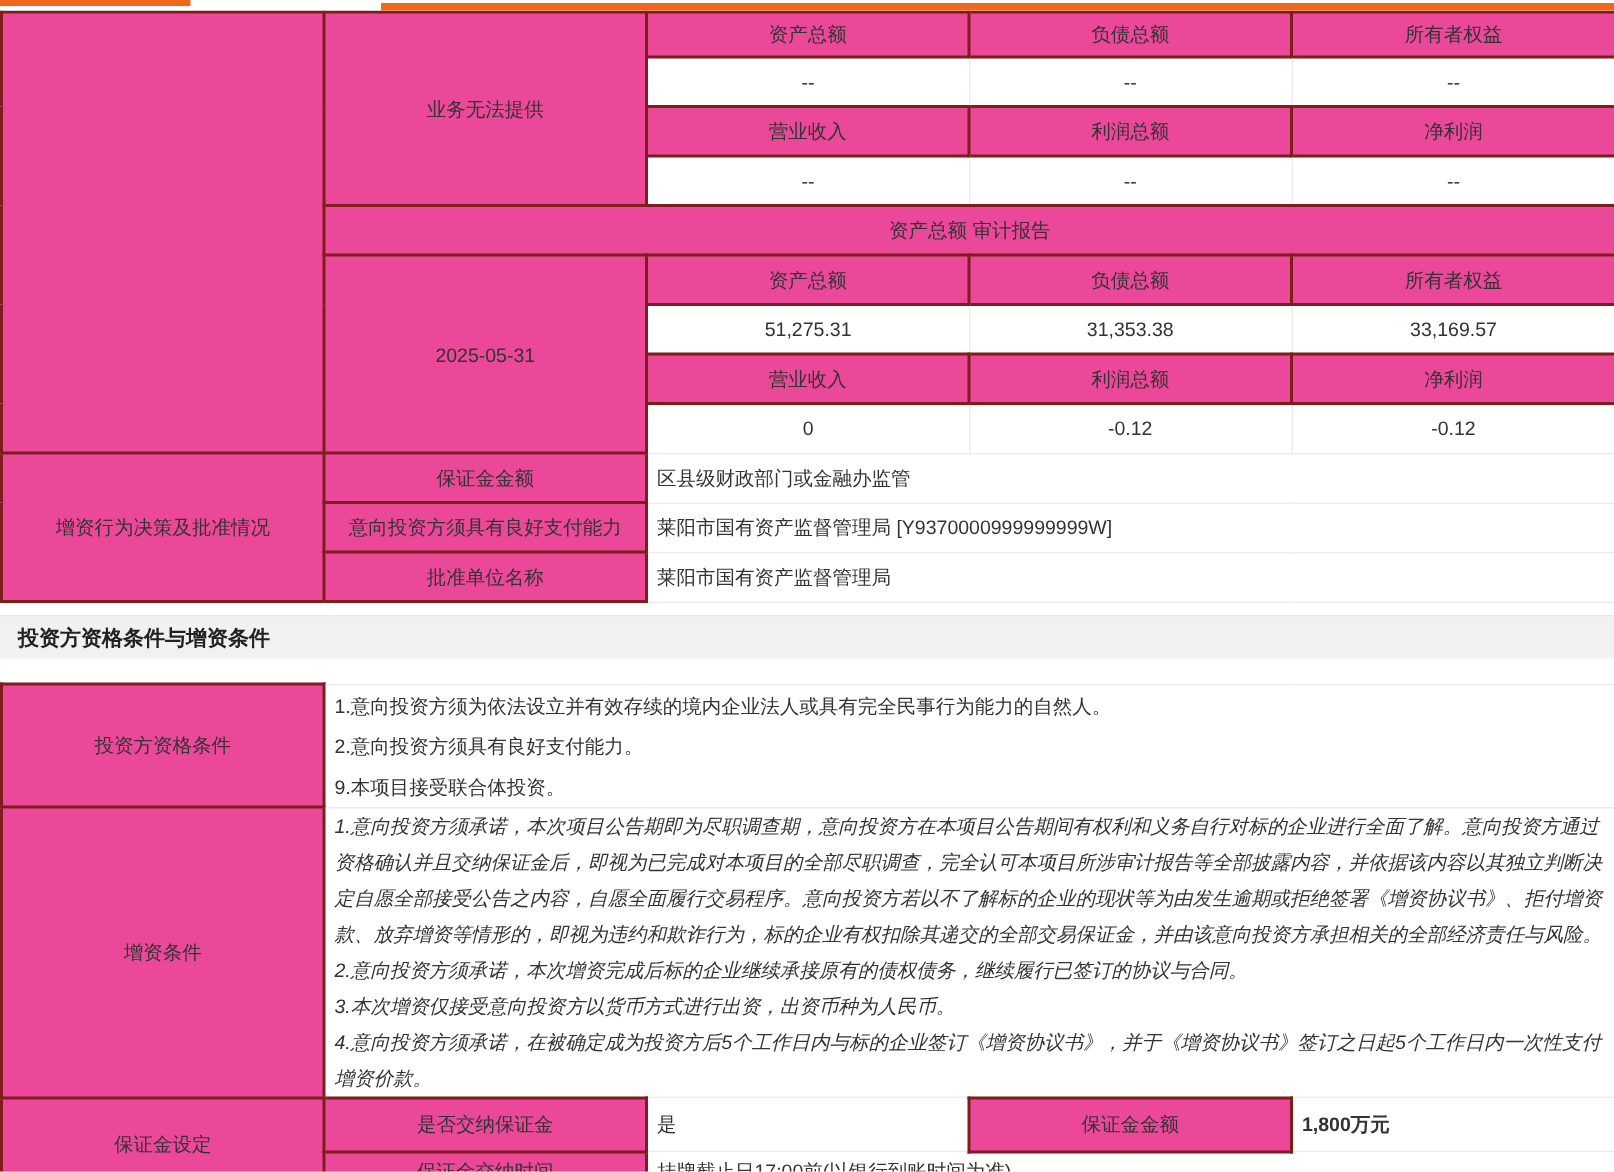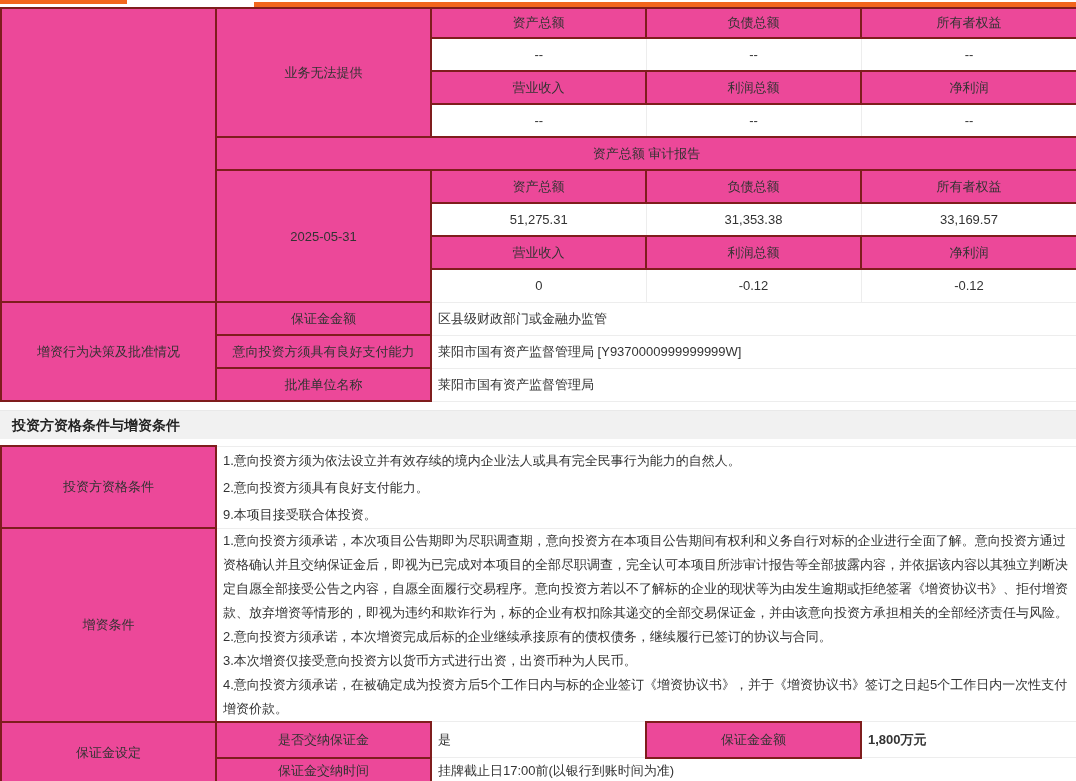--- a/index.html
+++ b/index.html
@@ -23,26 +23,26 @@
   .b { font-weight:bold;margin-left:42px; }
 
   tr.h30 { height:30px; }
   tr.h33 { height:33px; }
   tr.h81 { height:81px; }
   tr.h190 { height:190px; }
   tr.h36 { height:36px; }
   tr.h27 { height:27px; }
 
   .ln27 { line-height:27px; }
-  .ln24 { line-height:24px; }
+  .ln24 { line-height:24px;font-style:italic; }
   .padv { padding-top:2px; padding-bottom:2px; }
 
   
   .secbar {
-    margin-top:8px; margin-bottom:6px;
+    margin-top:8px; margin-bottom:16px;
     height:28px; line-height:28px;
     background:#f1f1f1; border-top:1px solid #e9e9e9;
     padding-left:12px;
     font-size:14px; font-weight:bold; color:#222;
   }
 </style>
 </head>
 <body>
 
 <div class="topbar">

